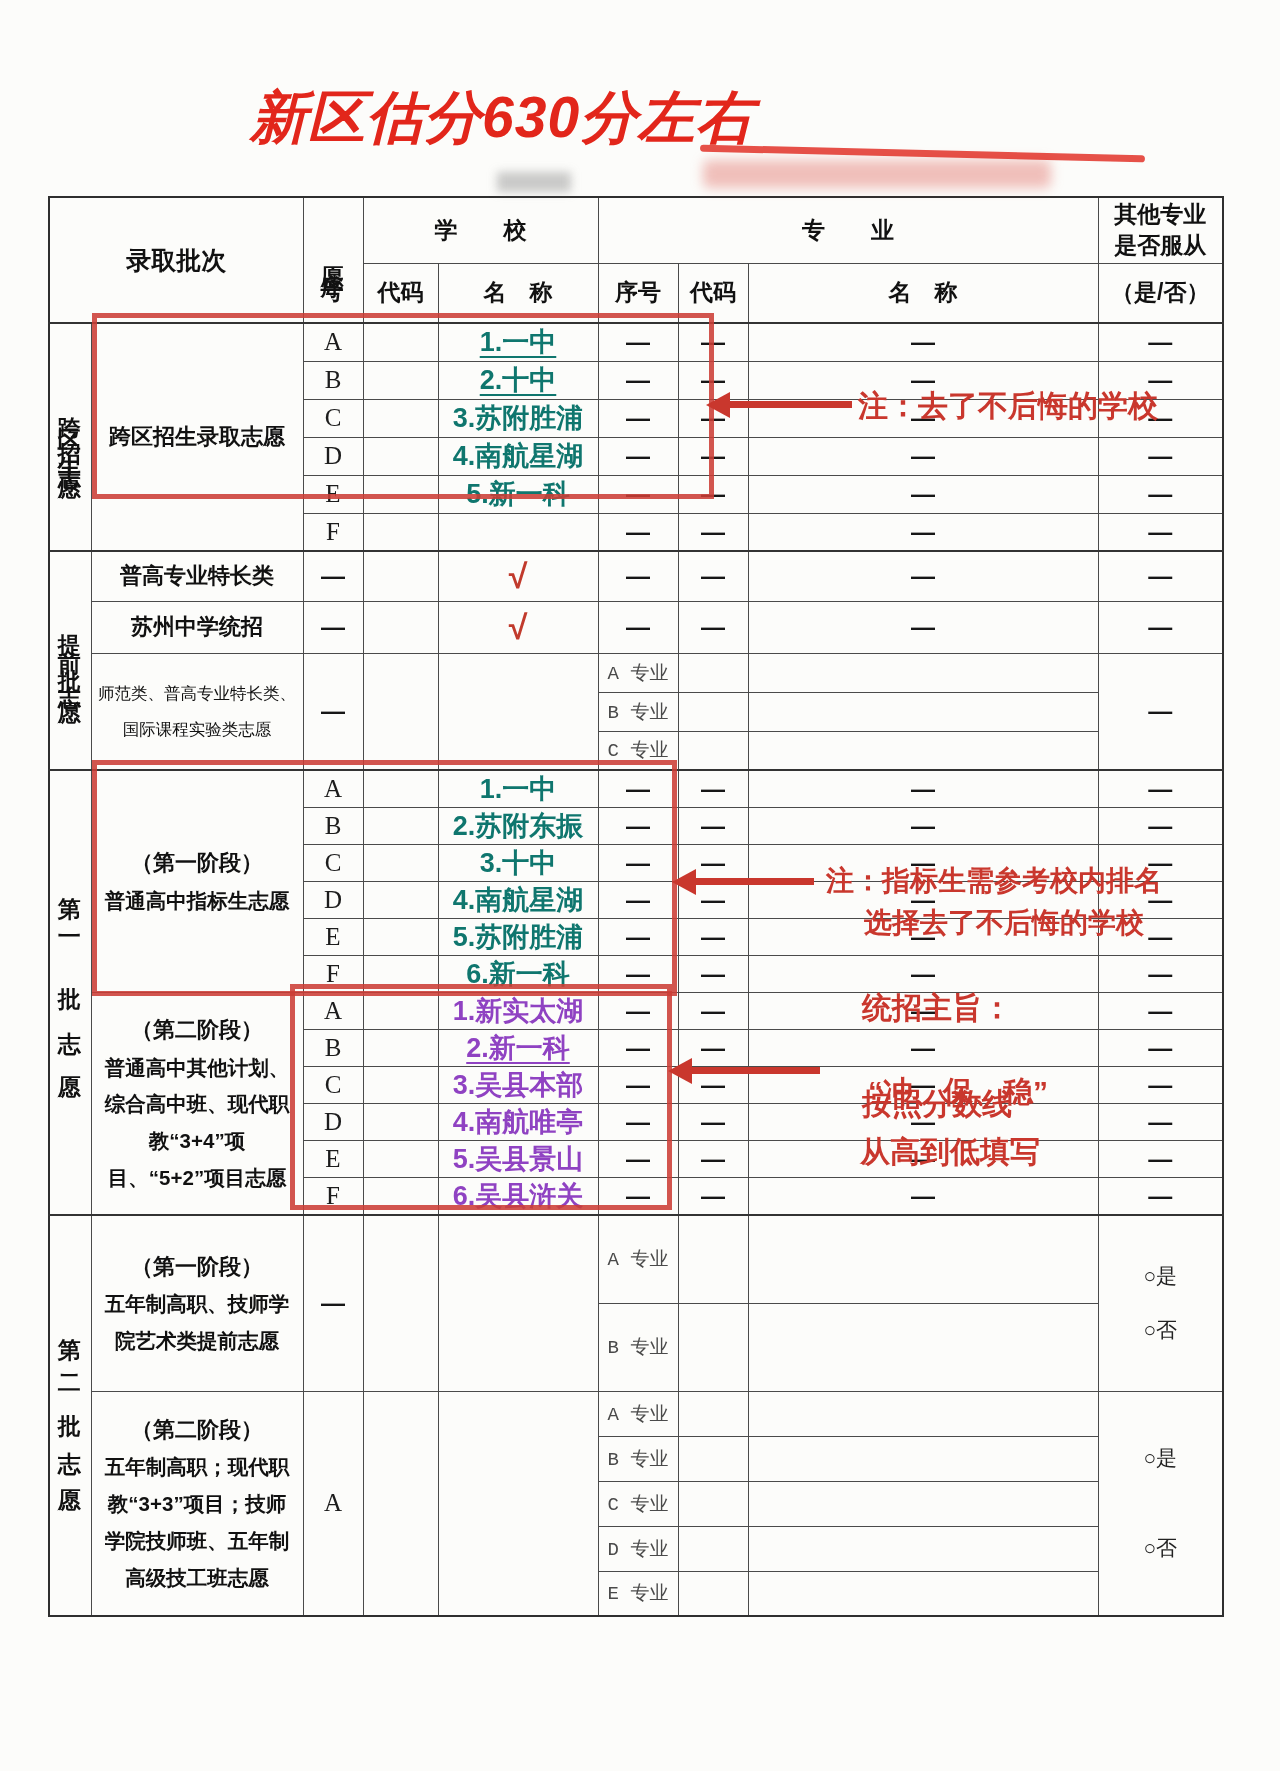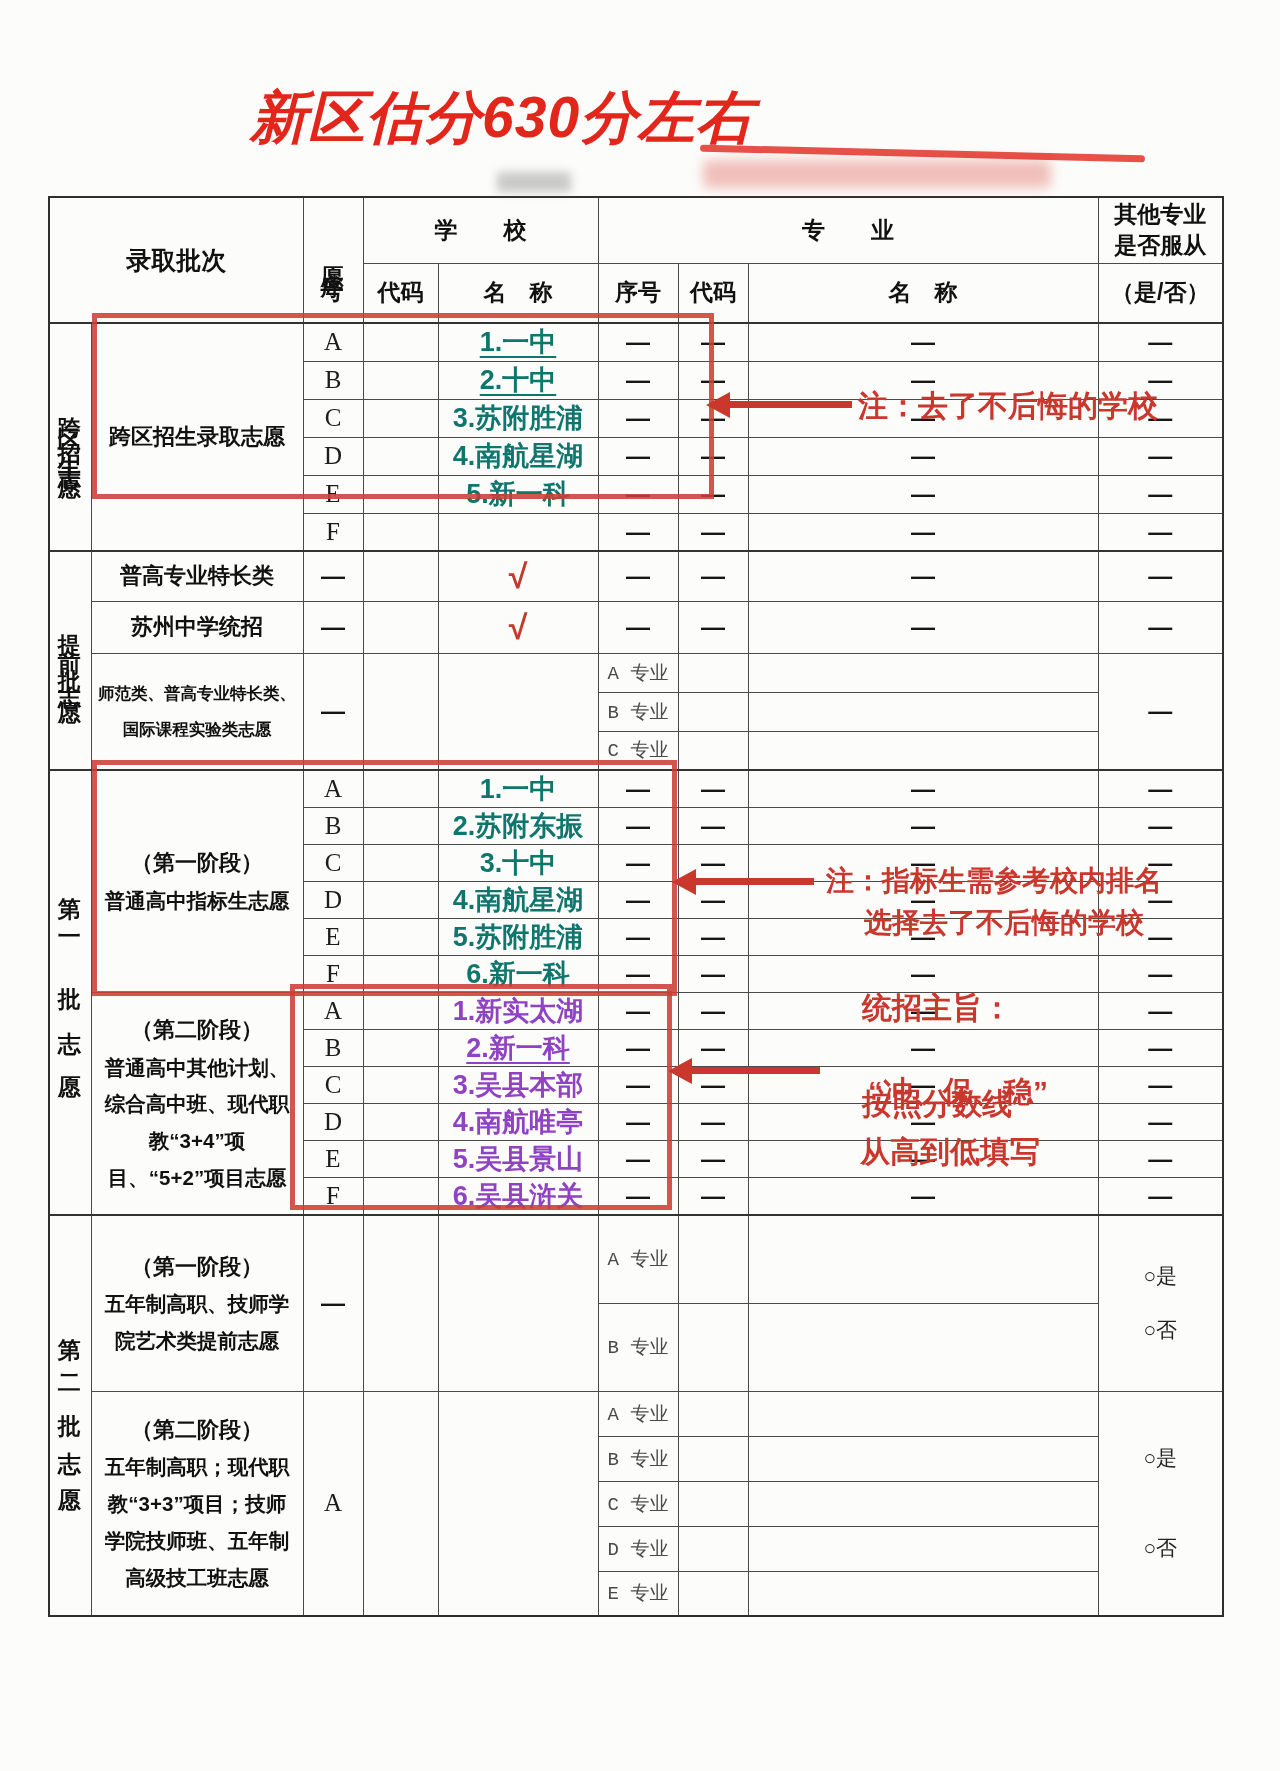--- a/index.html
+++ b/index.html
@@ -26,21 +26,21 @@
   tr.sectop > td{border-top:2.5px solid #333;}
   tr.h1{height:66px;} tr.h2{height:60px;}
   tr.r38{height:38px;} tr.r50{height:50px;} tr.r52{height:52px;} tr.r39{height:39px;}
   tr.r37{height:37px;} tr.r88{height:88px;} tr.r45{height:45px;}
 
   .hcell{font-weight:700;font-size:23px;color:#111;}
   .batchhead{font-weight:700;font-size:25px;color:#111;}
   .vert{writing-mode:vertical-lr;text-orientation:upright;display:inline-block;
         font-weight:700;font-size:23px;color:#111;}
   .bname{font-weight:700;font-size:22px;color:#111;}
-  .small-label{font-size:16.5px;font-weight:700;line-height:2.2;padding:6px 5px;color:#111;}
+  .small-label{font-size:16.5px;font-weight:400;line-height:2.2;padding:6px 5px;color:#111;}
   .stage-label{font-weight:700;font-size:20.5px;line-height:1.8;padding:0 7px;color:#111;}
   .stage-label .st1{font-size:22px;}
   .letter{font-family:"Liberation Serif","DejaVu Serif",serif;font-size:25px;color:#1c1c1c;}
   .blue{color:#0f766e;font-weight:700;font-size:27px;white-space:nowrap;margin-top:48px;}
   .purple{color:#8f42c2;font-weight:700;font-size:27px;white-space:nowrap;}
   .ul{text-decoration:underline;text-decoration-thickness:2px;text-underline-offset:5px;}
   .dash{font-weight:700;font-size:24px;color:#161616;}
   .majlab{font-family:Liberation Mono, monospace;font-size:19px;color:#4a4a4a;text-align:center;}
   .check{color:#c13a2c;font-size:34px;font-weight:700;}
   .consent{display:flex;flex-direction:column;align-items:center;justify-content:center;

